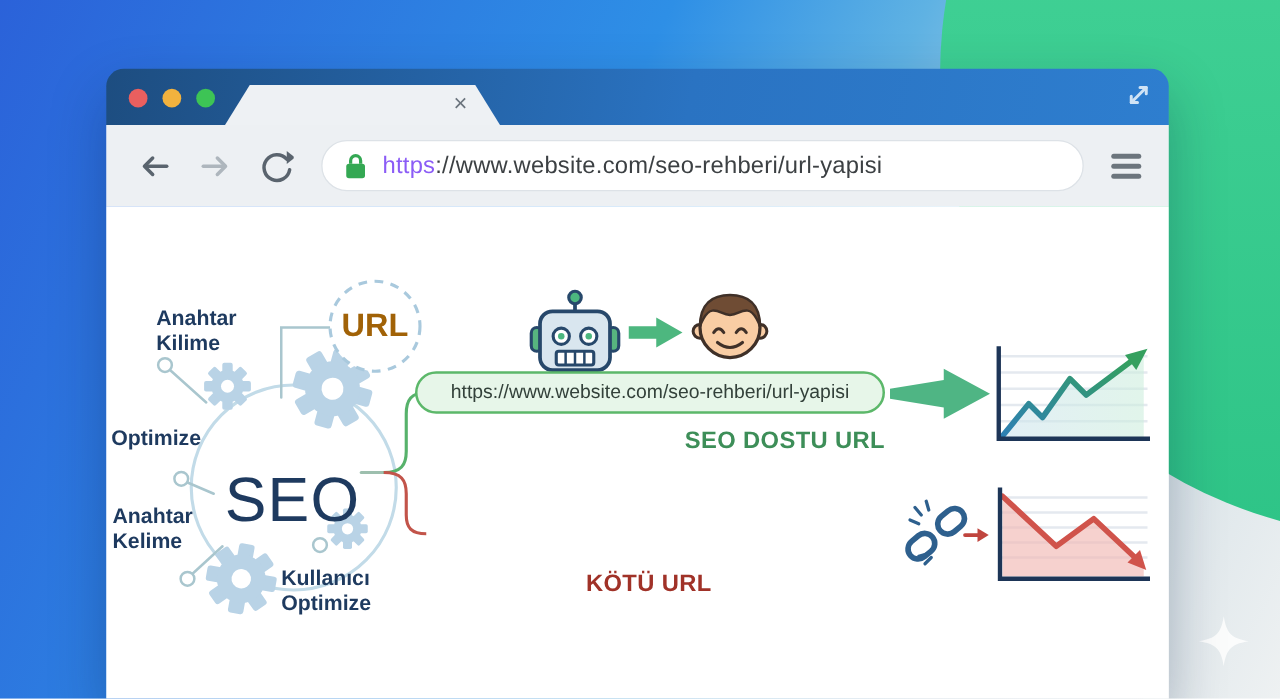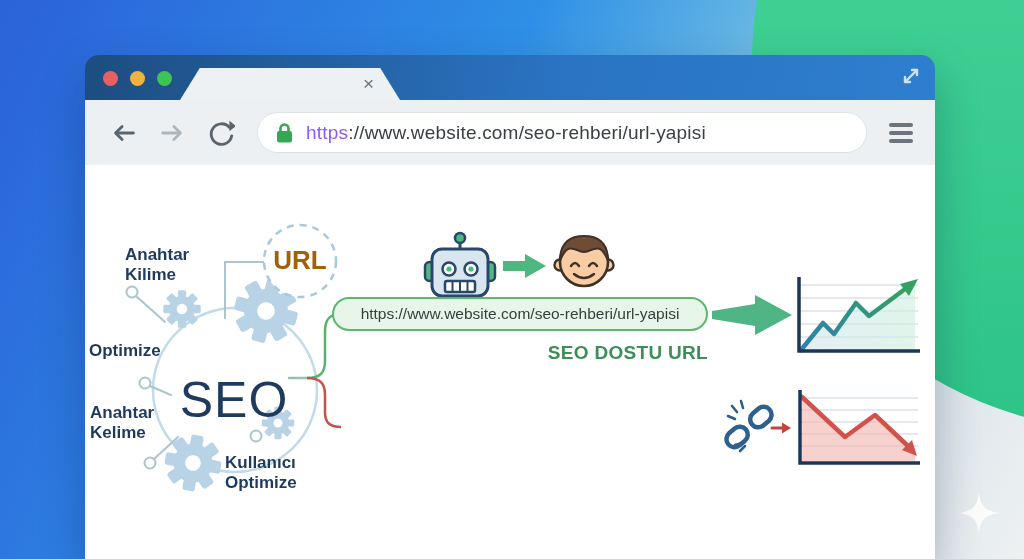--- a/index.html
+++ b/index.html
@@ -255,15 +255,16 @@
       <div class="node-label" style="left:140px; top:288px; width:100px;">Kullanıcı
 Optimize</div>
       <div class="seo-word">SEO</div>
       <div class="url-word">URL</div>
 
       <div class="pill pill-good">
         <span>https://www.website.com/seo-rehberi/url-yapisi</span>
       </div>
       <div class="caption cap-good">SEO DOSTU URL</div>
 
+      <div class="caption cap-bad">KÖTÜ URL</div>
     </div>
   </div>
 </div>
 
 </body></html>

